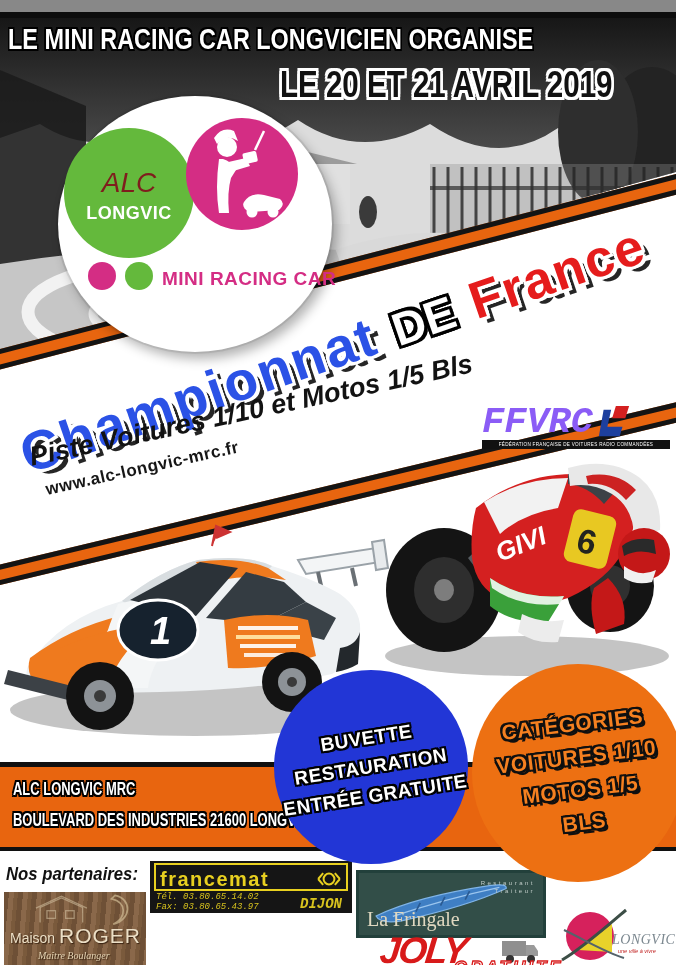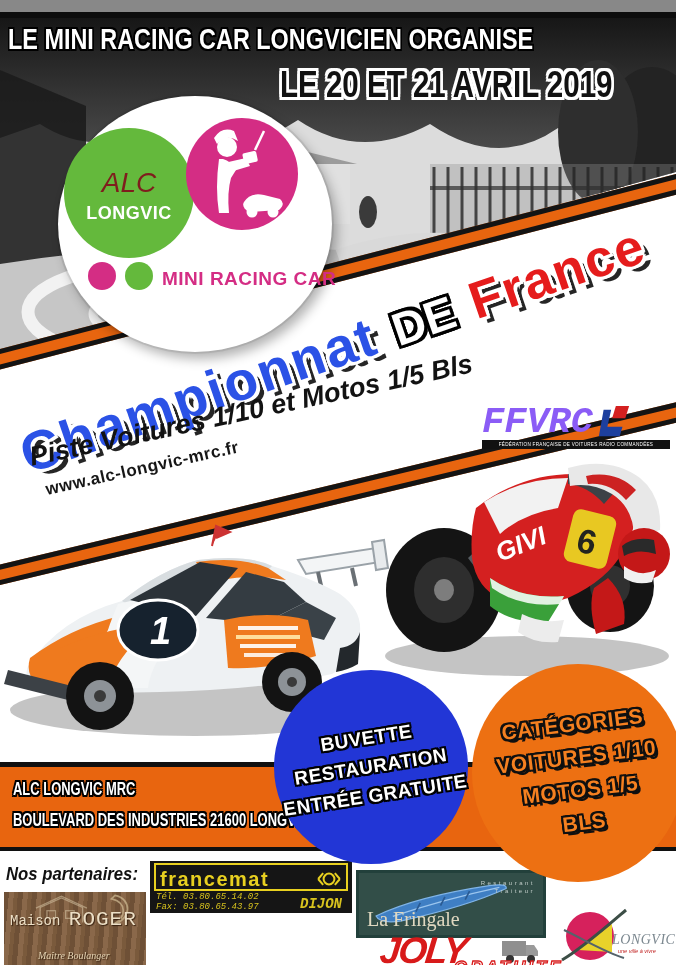--- a/index.html
+++ b/index.html
@@ -104,22 +104,22 @@
     line-height:20px;}
   .logo-francemat .phones{display:flex;justify-content:space-between;align-items:flex-end;
     padding:1px 2px 0 2px;font-family:Liberation Mono, monospace;}
   .logo-francemat .tel,.logo-francemat .fax{color:#d8c31e;font-style:italic;font-size:9px;
     line-height:10px;white-space:nowrap;}
   .logo-francemat .city{color:#d8c31e;font-style:italic;font-weight:700;font-size:14px;
     padding-right:4px;}
 
   .logo-maison{left:4px;top:880px;width:142px;height:82px;z-index:3;overflow:hidden;
     background:repeating-linear-gradient(95deg,#6e5036 0 5px,#8a684a 5px 10px,#7a5a3c 10px 14px);}
-  .logo-maison .nm{position:absolute;left:6px;top:16px;color:#ecdfc6;white-space:nowrap;
-    font-family:Liberation Mono, monospace;text-shadow:1px 1px 1px rgba(40,20,5,.8);text-align:right;}
+  .logo-maison .nm{position:absolute;left:6px;top:32px;color:#ecdfc6;white-space:nowrap;
+    font-family:Liberation Sans, sans-serif;text-shadow:1px 1px 1px rgba(40,20,5,.8);text-align:right;}
   .logo-maison .nm .sm{font-size:14px;} .logo-maison .nm .bg{font-size:21px;letter-spacing:1px;}
   .logo-maison .sub{position:absolute;left:34px;top:58px;color:#e2d2b2;font-size:10px;
     font-family:"Liberation Serif",serif;font-style:italic;text-shadow:1px 1px 1px rgba(40,20,5,.8);text-align:right;}
 
   .logo-chaussenot{left:152px;top:903px;width:200px;height:59px;background:#fdfdfd;z-index:3;}
   .logo-chaussenot .nm{position:absolute;left:28px;top:30px;color:#2d5a9e;font-weight:800;
     white-space:nowrap;}
   .logo-chaussenot .nm .ini{font-size:27px;} .logo-chaussenot .nm .rest{font-size:19px;letter-spacing:1px;}
 
   .logo-fringale{left:356px;top:858px;width:190px;height:68px;background:#324e48;z-index:3;

